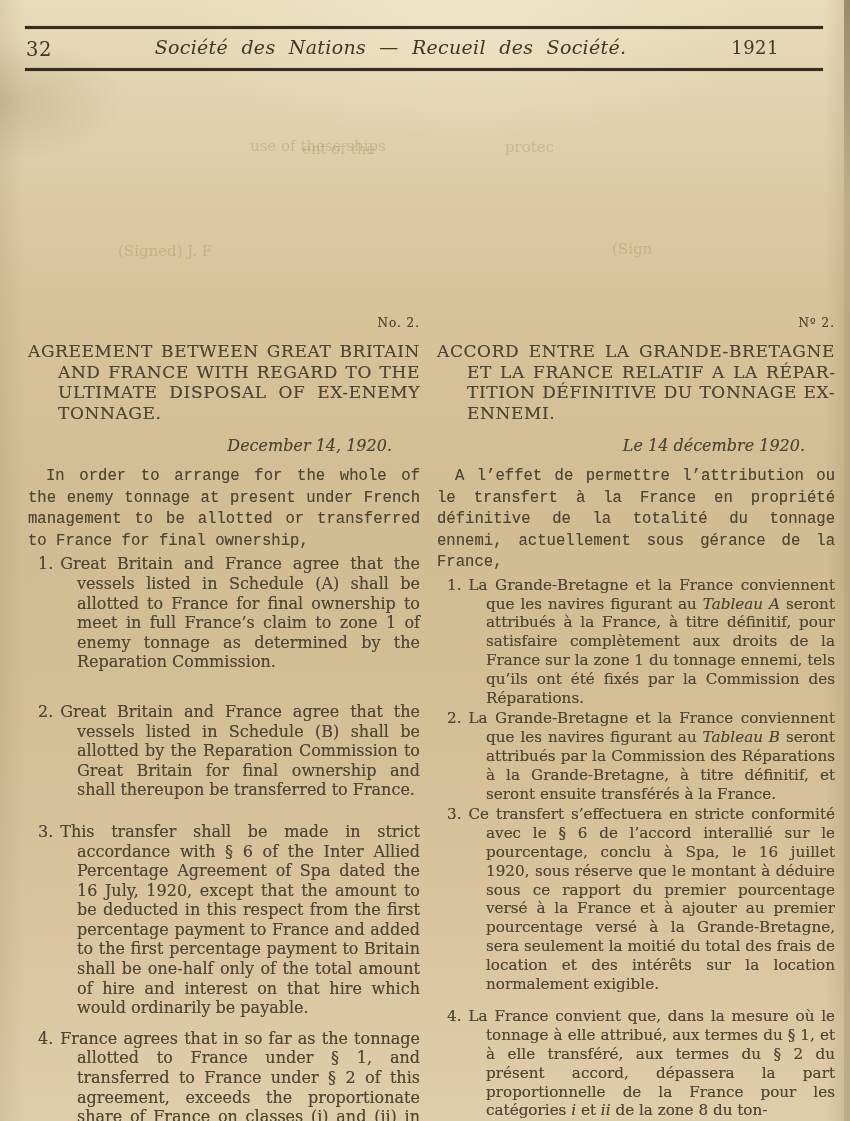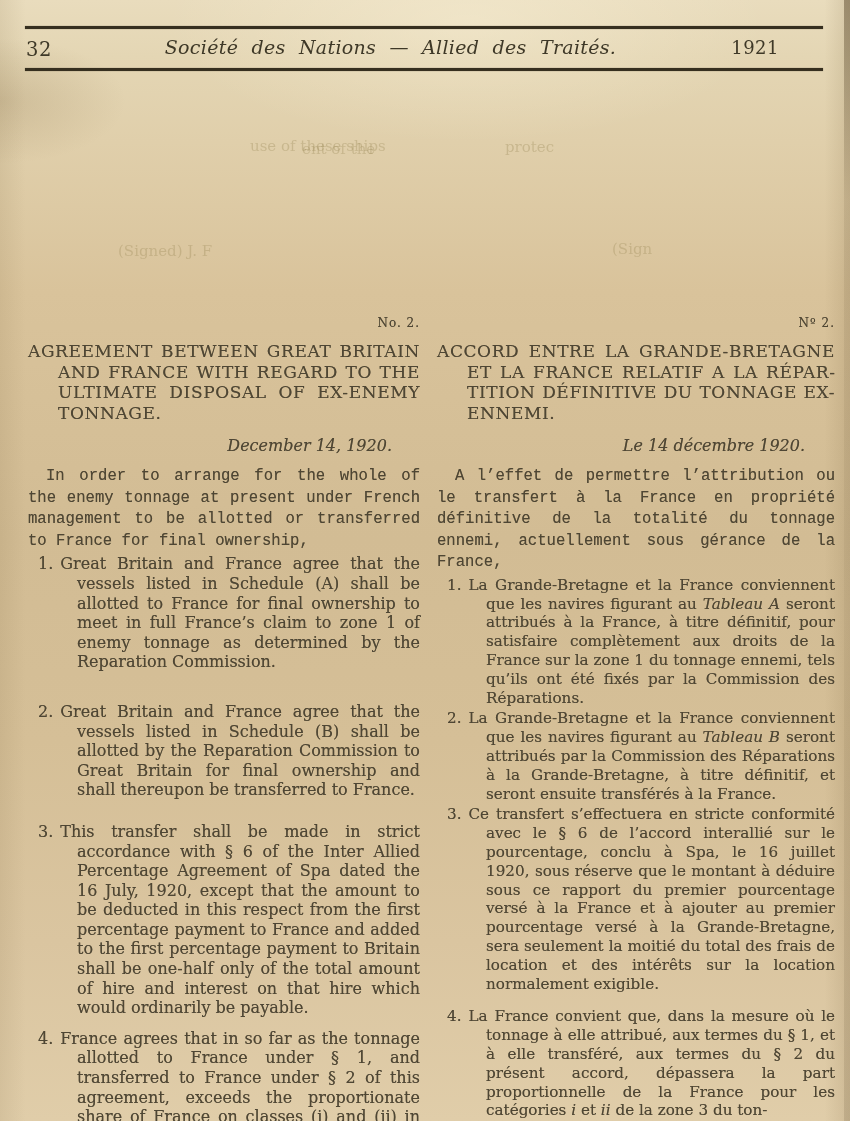--- a/index.html
+++ b/index.html
@@ -45,21 +45,21 @@
 </head>
 <body>
 
 <div class="page">
 
   <div class="rule rule-top"></div>
   <div class="rule rule-bottom"></div>
 
   <div class="running-head">
     <span class="page-num">32</span>
-    <span class="head-title">Société des Nations — Allied des Traités.</span>
+    <span class="head-title">Société des Nations — Recueil des Société.</span>
     <span class="year">1921</span>
   </div>
 
   <div class="ghost" style="left:250px;top:137px;">use of these ships</div>
   <div class="ghost" style="left:302px;top:140px;">ent of the</div>
   <div class="ghost" style="left:505px;top:138px;">protec</div>
   <div class="ghost" style="left:118px;top:242px;">(Signed) J. F</div>
   <div class="ghost" style="left:612px;top:240px;">(Sign</div>
 
   <div class="col col-left">
@@ -91,18 +91,18 @@
     <p class="item mt2">
       <span class="num">1.</span><span><span>La Grande-Bretagne et la France conviennent que les navires figurant au </span><span class="it">Tableau A</span><span> seront attribués à la France, à titre définitif, pour satisfaire complètement aux droits de la France sur la zone 1 du tonnage ennemi, tels qu’ils ont été fixés par la Commission des Réparations.</span></span>
     </p>
     <p class="item mt2">
       <span class="num">2.</span><span><span>La Grande-Bretagne et la France conviennent que les navires figurant au </span><span class="it">Tableau B</span><span> seront attribués par la Commission des Réparations à la Grande-Bretagne, à titre définitif, et seront ensuite transférés à la France.</span></span>
     </p>
     <p class="item mt2">
       <span class="num">3.</span><span><span>Ce transfert s’effectuera en stricte conformité avec le § 6 de l’accord interallié sur le pourcentage, conclu à Spa, le 16 juillet 1920, sous réserve que le montant à déduire sous ce rapport du premier pourcentage versé à la France et à ajouter au premier pourcentage versé à la Grande-Bretagne, sera seulement la moitié du total des frais de location et des intérêts sur la location normalement exigible.</span></span>
     </p>
     <p class="item mt14">
-      <span class="num">4.</span><span><span>La France convient que, dans la mesure où le tonnage à elle attribué, aux termes du § 1, et à elle transféré, aux termes du § 2 du présent accord, dépassera la part proportionnelle de la France pour les catégories </span><span class="it">i</span><span> et </span><span class="it">ii</span><span> de la zone 3 du ton-</span></span>
+      <span class="num">4.</span><span><span>La France convient que, dans la mesure où le tonnage à elle attribué, aux termes du § 1, et à elle transféré, aux termes du § 2 du présent accord, dépassera la part proportionnelle de la France pour les catégories </span><span class="it">i</span><span> et </span><span class="it">ii</span><span> de la zone 8 du ton-</span></span>
     </p>
   </div>
 
   <div class="edge-right"></div>
 </div>
 
 </body></html>

